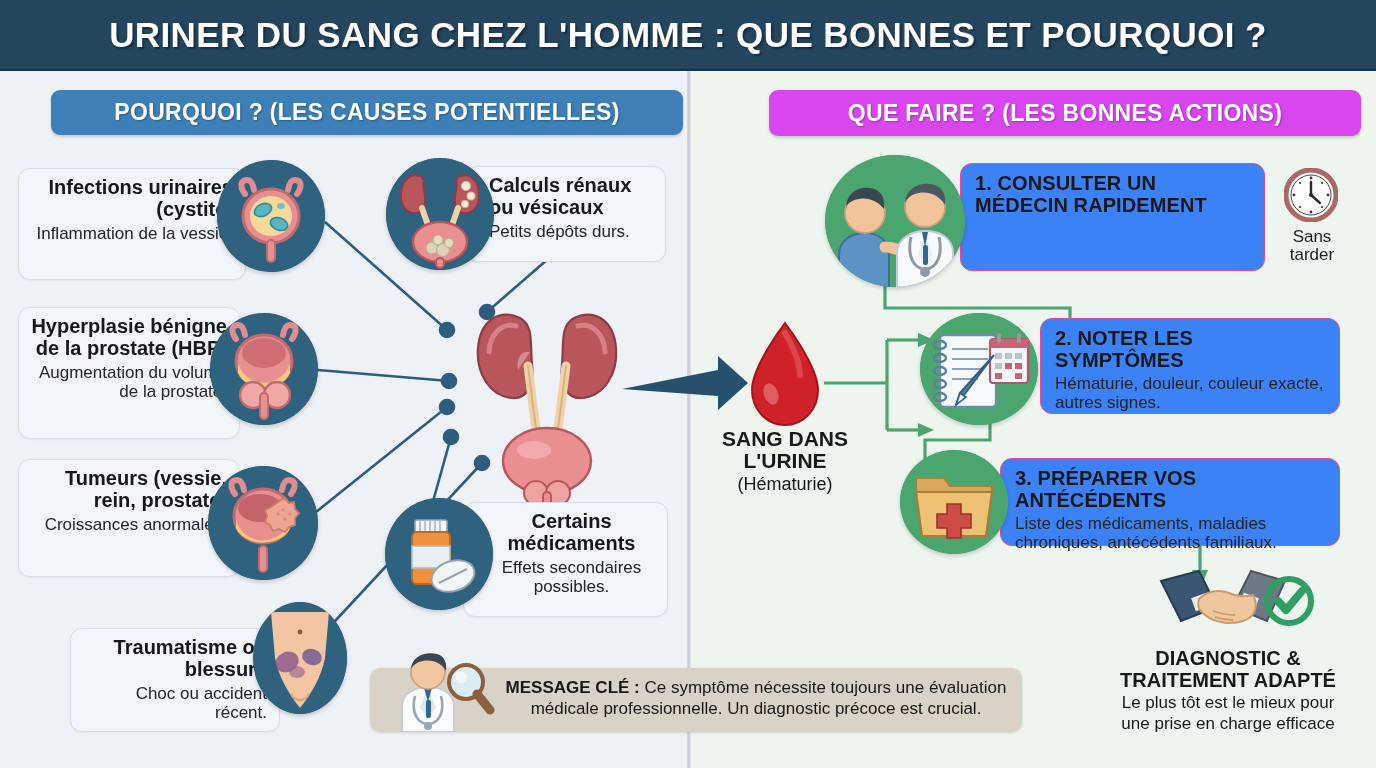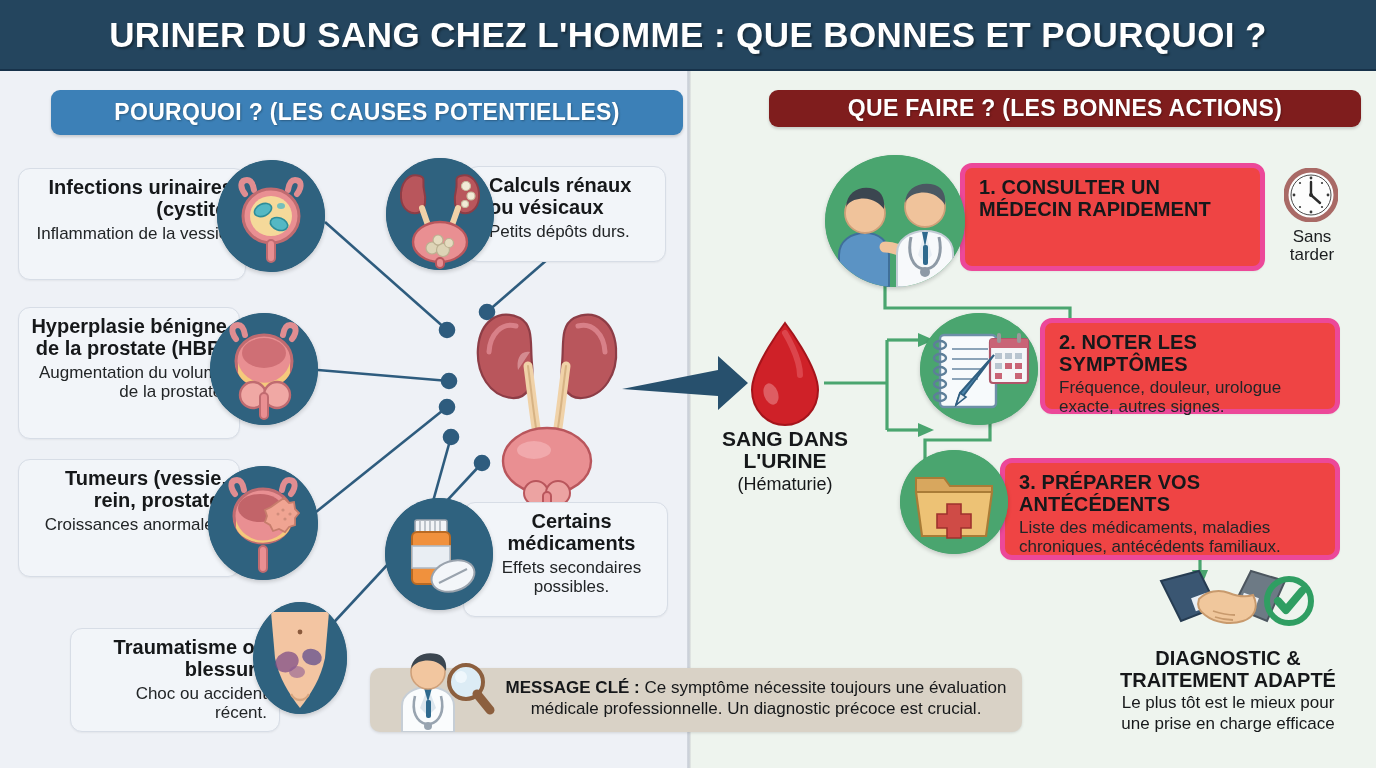--- a/index.html
+++ b/index.html
@@ -58,33 +58,33 @@
     color: #fff;
     font-weight: bold;
     font-size: 23px;
     letter-spacing: .3px;
     text-shadow: 1px 1px 2px rgba(0,0,0,.28);
     box-shadow: 0 2px 3px rgba(0,0,0,.16);
     white-space: nowrap;
     margin-left: 17px;
   }
   .sect-head.blue  { left: 34px;  top: 90px; width: 632px; height: 45px; background: #3c80b7; }
-  .sect-head.green { left: 752px; top: 90px; width: 592px; height: 37px; background: #7f1d1d; }
+  .sect-head.green { left: 752px; top: 90px; width: 592px; height: 46px; background: #d946ef; }
 
   
   .card {
     position: absolute;
     background: #f2f5f9;
     border: 1px solid #d7dde6;
     border-radius: 12px;
     box-shadow: 0 1px 2px rgba(0,0,0,.05);
   }
   .card.green-card {
-    background: #ef4444;
-    border: 5px solid #ec4899;
+    background: #3b82f6;
+    border: 1px solid #ec4899;
   }
   .card .ttl {
     font-weight: bold;
     color: #16181a;
     line-height: 1.08;
   }
   .card .sub {
     color: #222527;
     line-height: 1.12;
   }
@@ -407,21 +407,21 @@
       <circle cx="27" cy="27" r="2" fill="#2b2b2b"></circle>
     </svg>
   </div>
   <div class="clockcap" style="left:1276px; top:228px; width:72px;">
     <div>Sans</div>
     <div>tarder</div>
   </div>
 
   <div class="card green-card step" style="left:1040px; top:318px; width:300px; height:96px;">
     <div class="ttl">2. NOTER LES SYMPTÔMES</div>
-    <div class="sub">Fréquence, douleur, urologue exacte, autres signes.</div>
+    <div class="sub">Hématurie, douleur, couleur exacte, autres signes.</div>
   </div>
   <div class="medal green" style="left:920px; top:313px; width:118px; height:112px;">
     <svg viewBox="0 0 118 112">
       <ellipse cx="59" cy="56" rx="59" ry="56" fill="#4aa56f"></ellipse>
       <rect x="20" y="22" width="56" height="72" rx="4" fill="#f7fafc" stroke="#6d8fa8" stroke-width="2.4"></rect>
       <g stroke="#5d7f99" stroke-width="2.4" fill="none">
         <ellipse cx="20" cy="32" rx="6" ry="4"></ellipse>
           <ellipse cx="20" cy="45" rx="6" ry="4"></ellipse>
         <ellipse cx="20" cy="58" rx="6" ry="4"></ellipse>
           <ellipse cx="20" cy="71" rx="6" ry="4"></ellipse>
@@ -447,21 +447,21 @@
         <rect x="85" y="50" width="7" height="6"></rect>
           <rect x="95" y="50" width="7" height="6"></rect>
         <rect x="75" y="60" width="7" height="6"></rect>
           <rect x="95" y="60" width="7" height="6"></rect>
       </g>
       <path d="M74 42 L44 82 L36 92 L40 80 Z" fill="#4d86ad" stroke="#2f5e80" stroke-width="2"></path>
       <path d="M36 92 L40 80 L46 84 Z" fill="#e8eef2" stroke="#2f5e80" stroke-width="1.6"></path>
     </svg>
   </div>
 
-  <div class="card green-card step" style="left:1000px; top:458px; width:340px; height:102px;">
+  <div class="card green-card step" style="left:1000px; top:458px; width:340px; height:88px;">
     <div class="ttl">3. PRÉPARER VOS ANTÉCÉDENTS</div>
     <div class="sub">Liste des médicaments, maladies chroniques, antécédents familiaux.</div>
   </div>
   <div class="medal green" style="left:900px; top:450px; width:108px; height:104px;">
     <svg viewBox="0 0 108 104">
       <ellipse cx="54" cy="52" rx="54" ry="52" fill="#4aa56f"></ellipse>
       <path d="M16 28 L44 28 L50 36 L92 36 L92 42 L16 42 Z" fill="#d8a75e" stroke="#a97c37" stroke-width="2"></path>
       <rect x="26" y="42" width="56" height="26" fill="#fbfcfd" stroke="#b9c3cc" stroke-width="1.6"></rect>
       <g stroke="#b9c3cc" stroke-width="1.6">
         <line x1="32" y1="50" x2="74" y2="50"></line>

